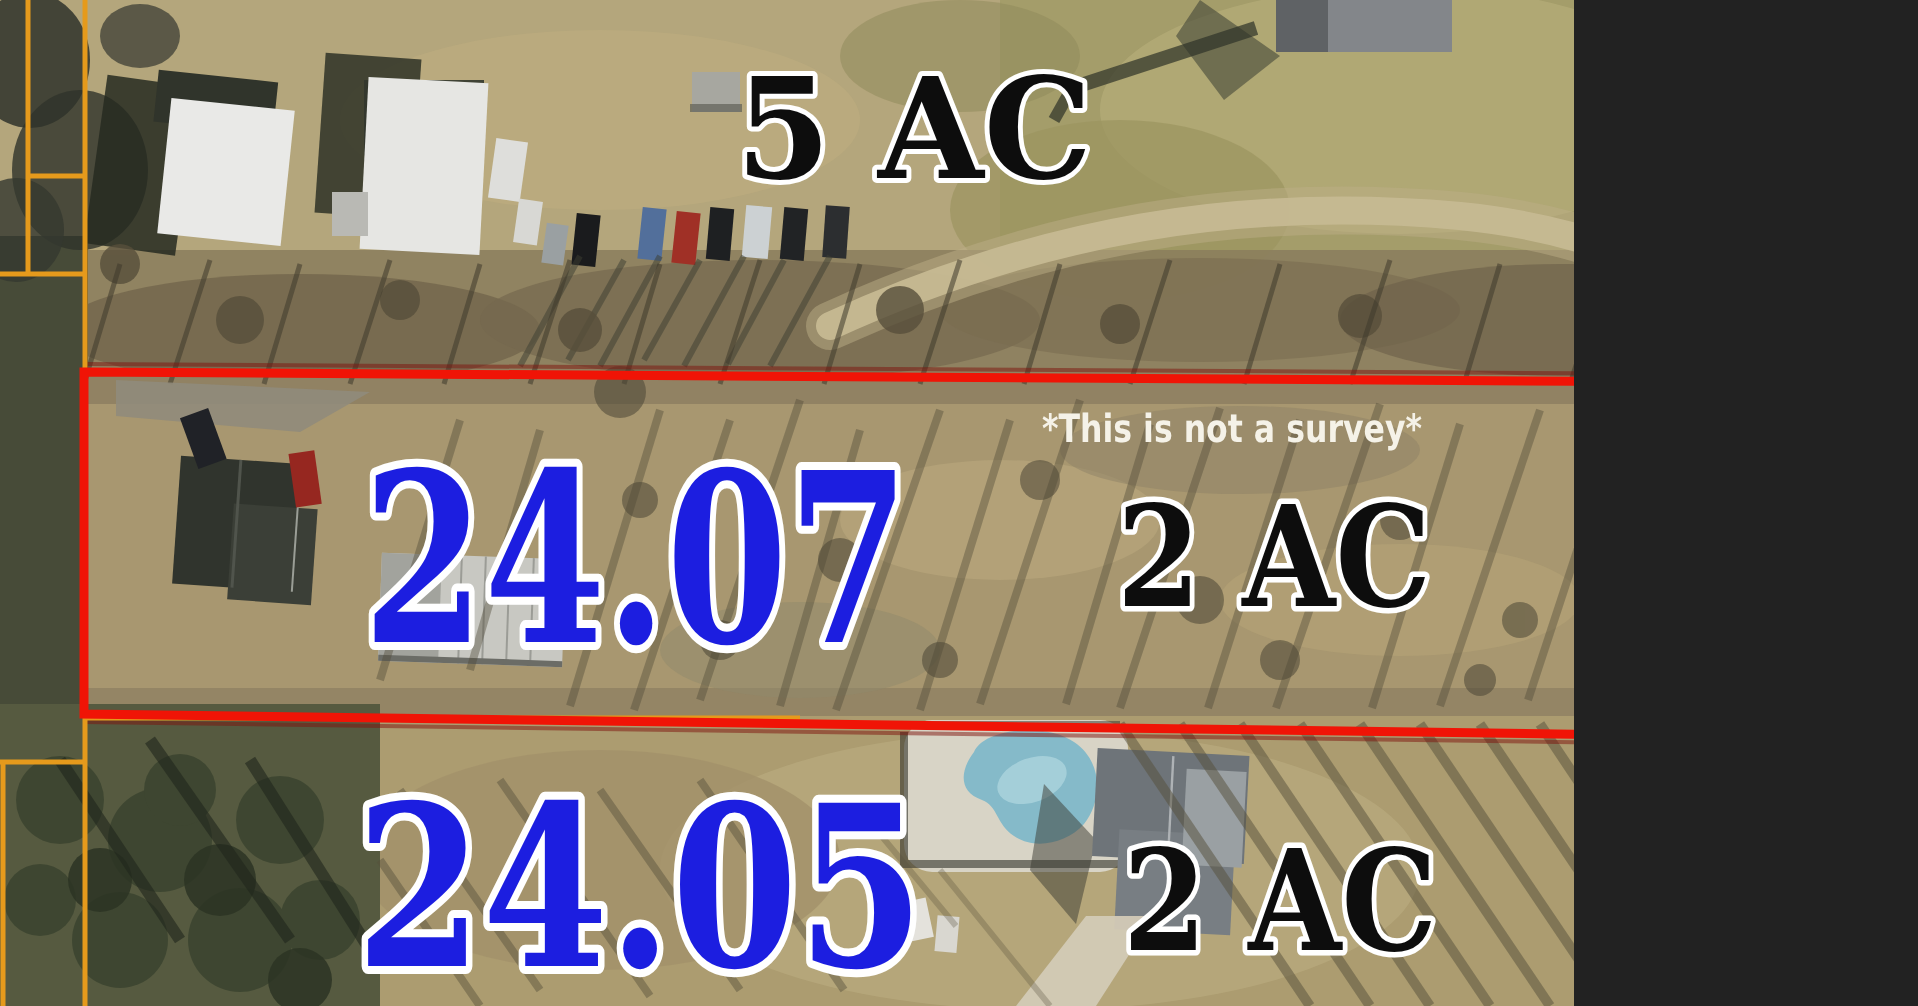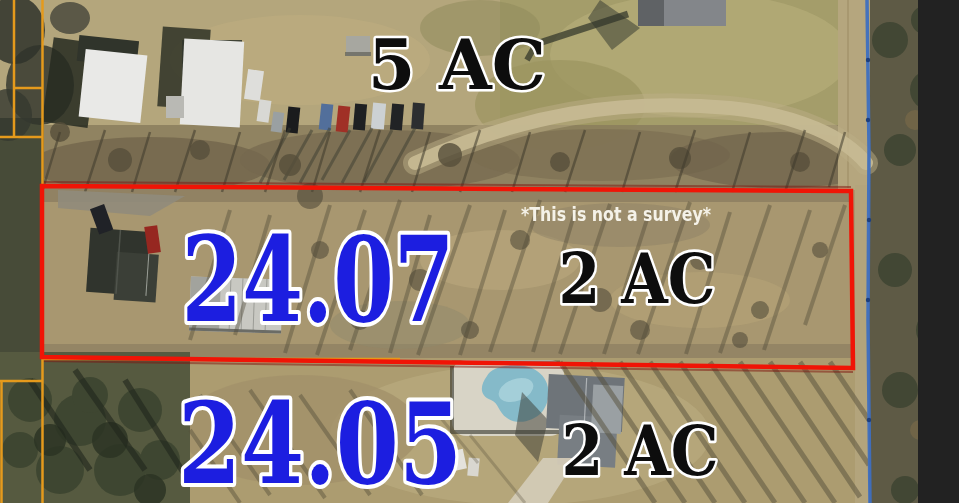--- a/index.html
+++ b/index.html
@@ -1,18 +1,18 @@
 <!DOCTYPE html>
 <html><head>
 <meta charset="utf-8">
 <style>
   html,body{margin:0;padding:0;background:#222;}
   .stage{
     position:relative;
-    width:918px;height:503px;
+    width:787px;height:503px;
     overflow:hidden;
     font-family:"DejaVu Serif",serif;
     background:#b0a077;
   }
   .stage svg{display:block;width:959px;height:503px;}
   text{user-select:none;}
 </style>
 </head>
 <body>
 

